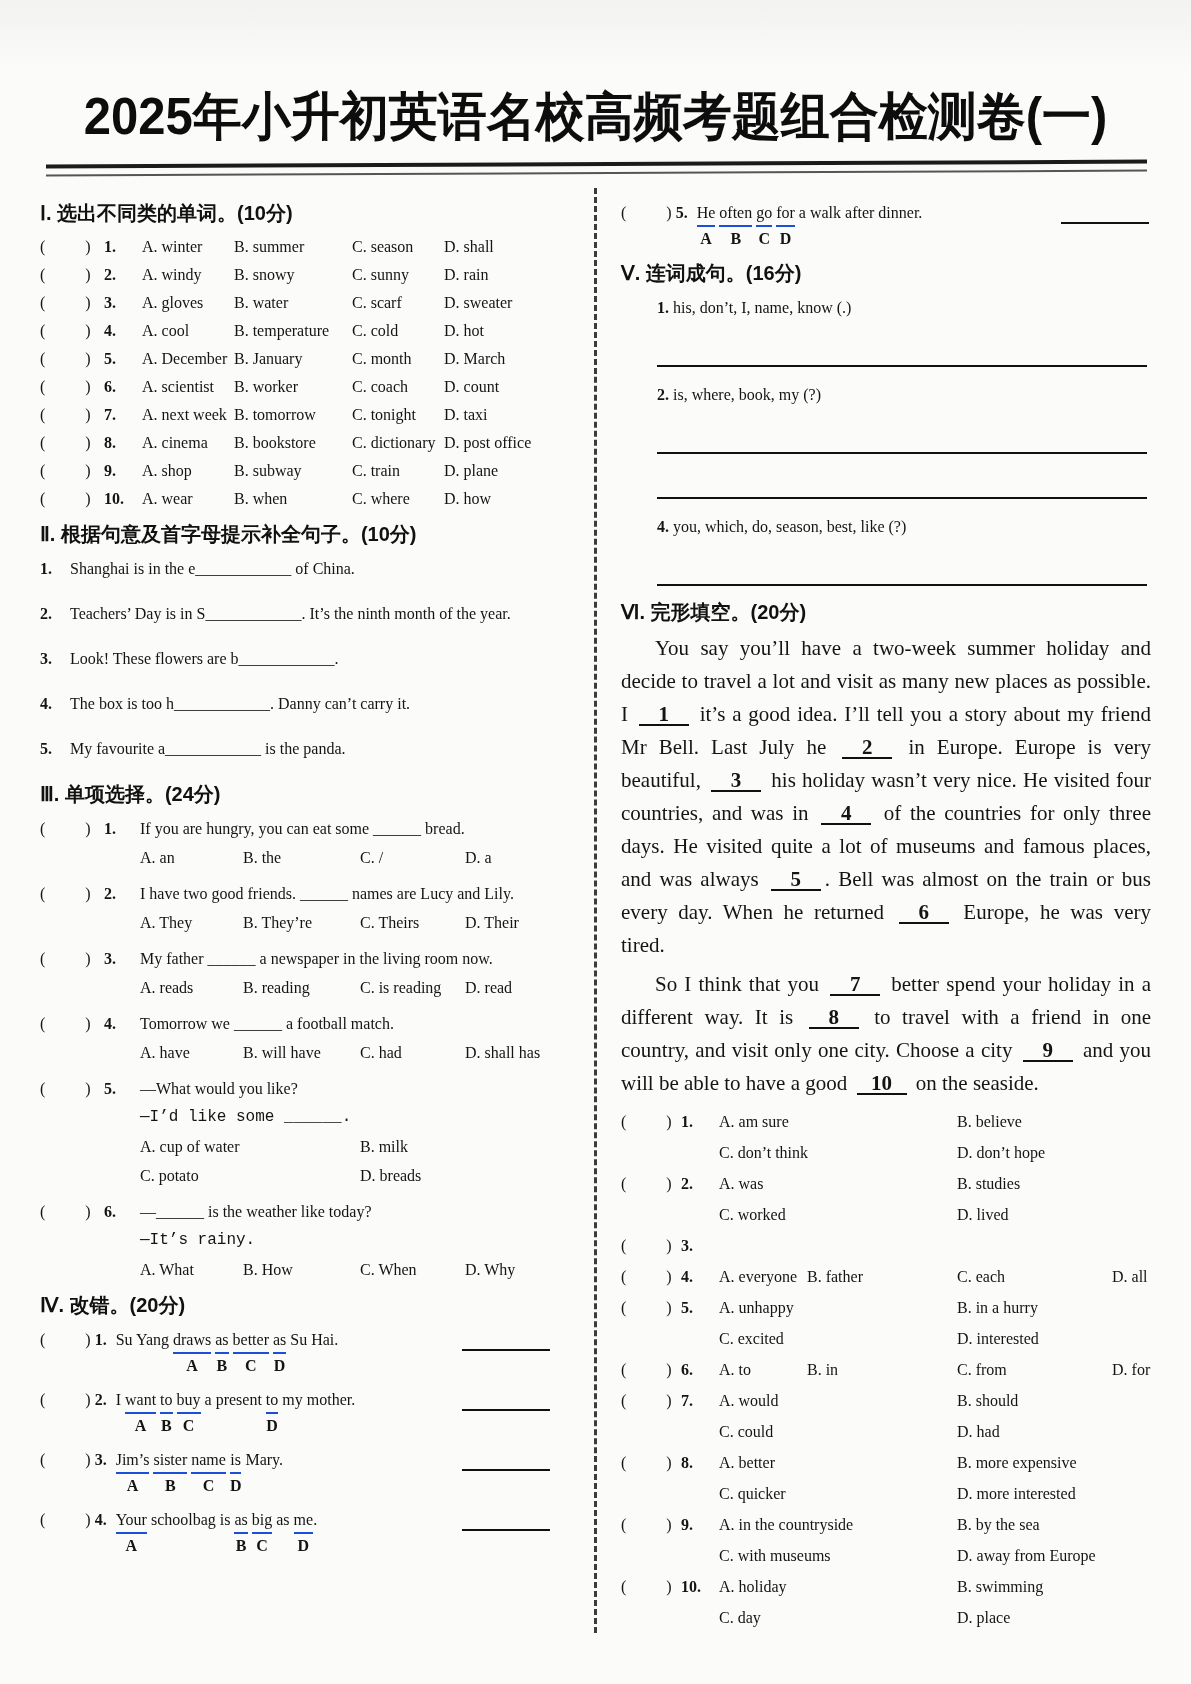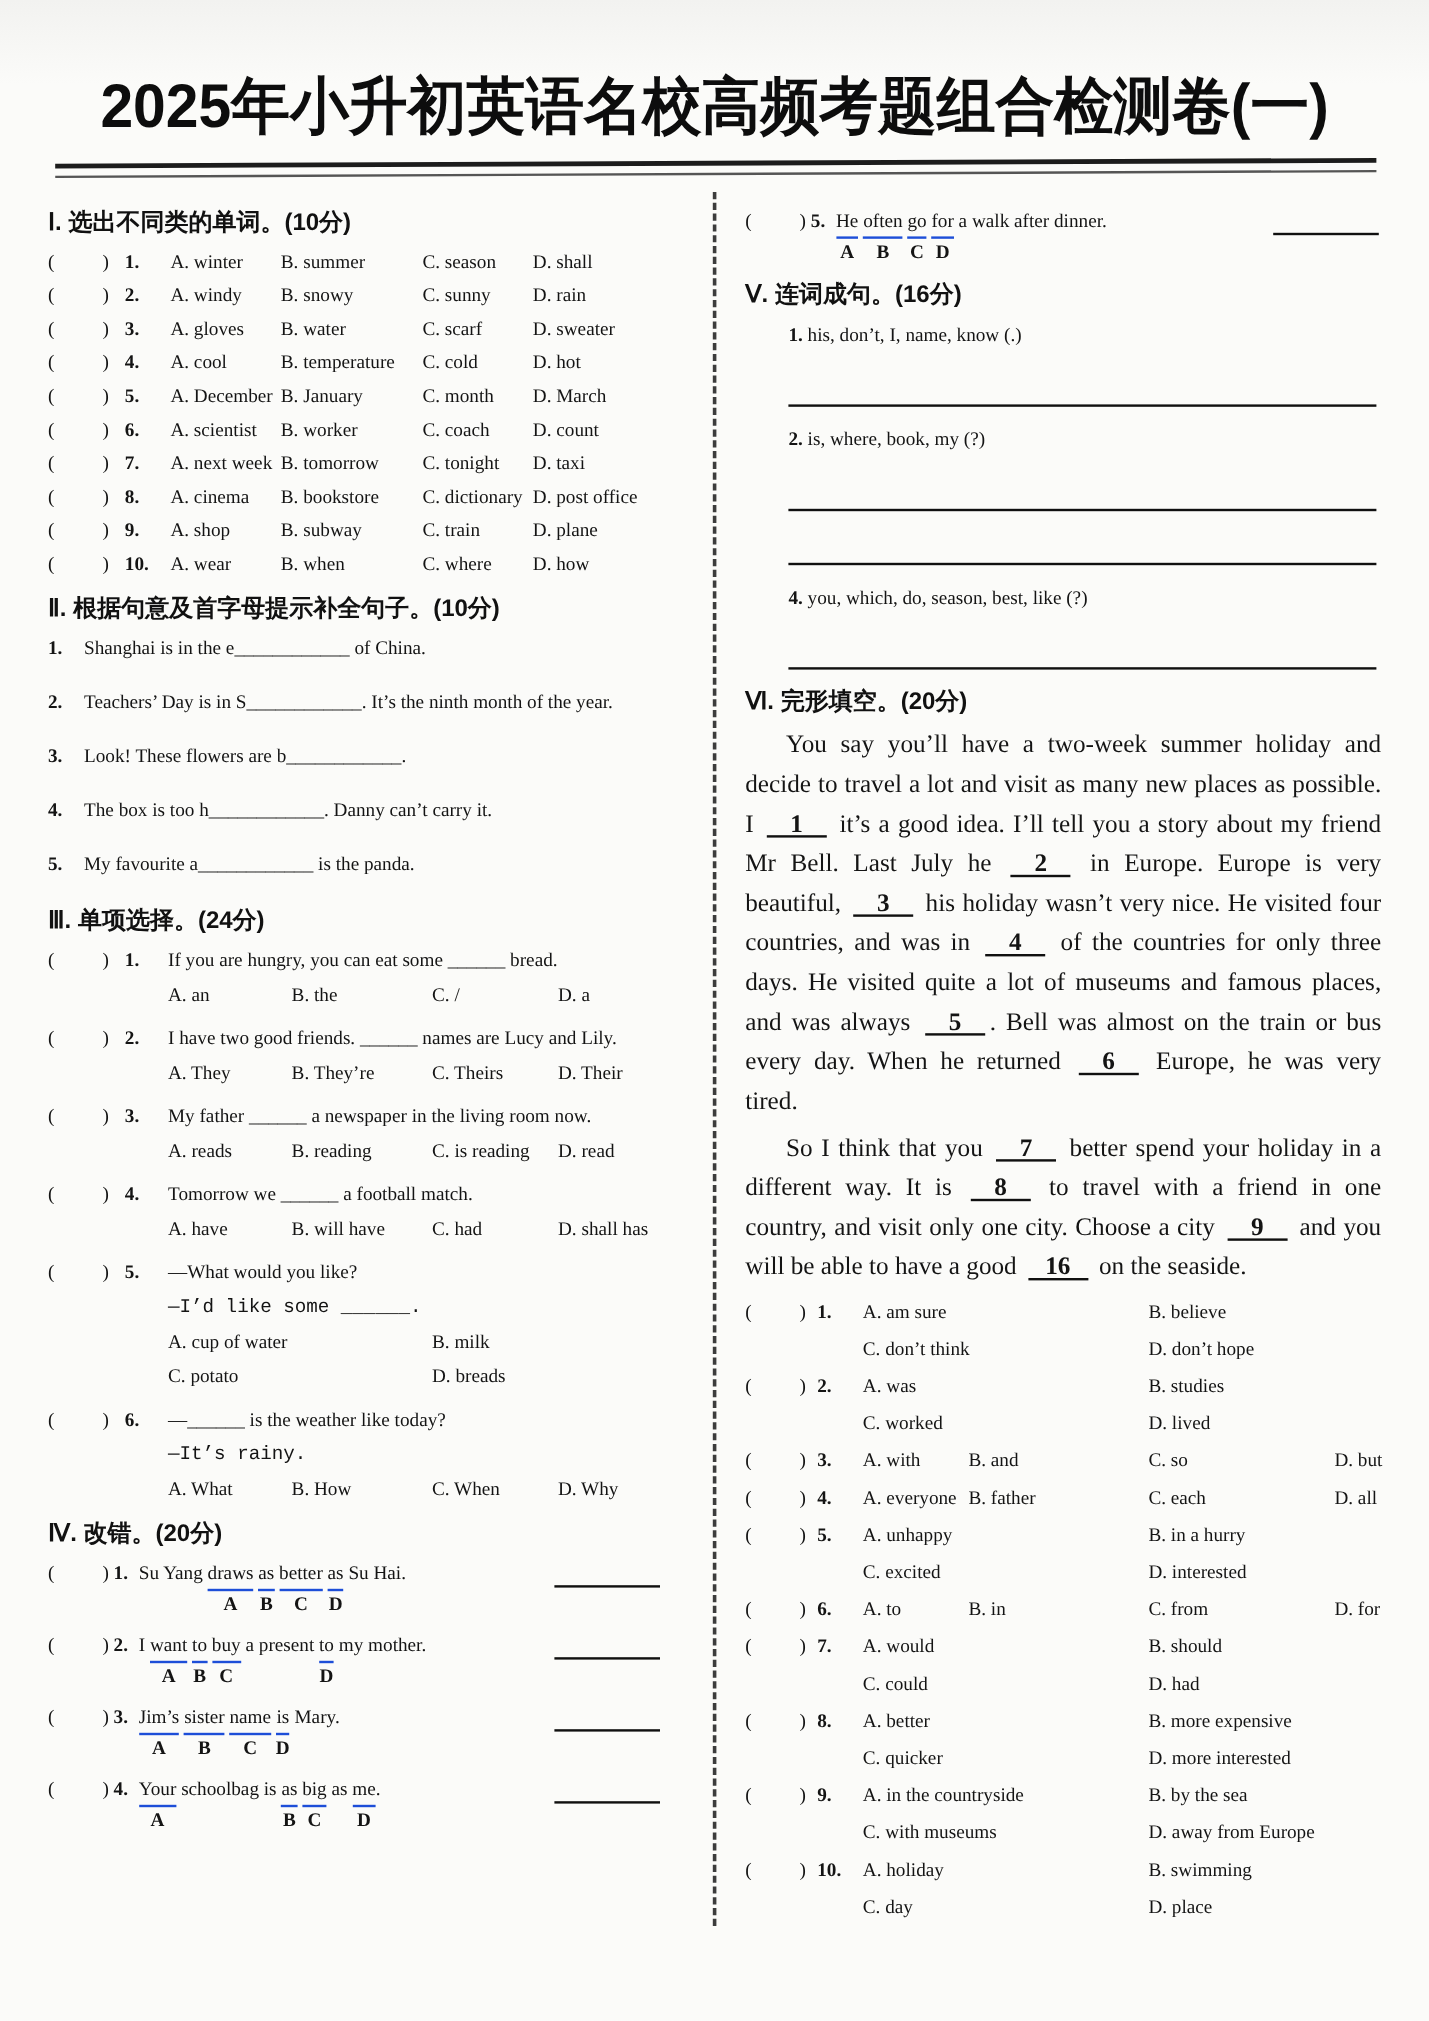--- a/index.html
+++ b/index.html
@@ -3,21 +3,21 @@
 <meta charset="utf-8">
 <style>
   html,body { margin:0; padding:0; }
   body {
     width:1191px; height:1684px;
     background:linear-gradient(#f2f2f0, #fbfbf9 70px);
     font-family:"Liberation Serif", serif;
     color:#141414;
     overflow:hidden;
   }
-  .page { padding-top:56px; }
+  .page { padding-top:84px; }
   h1.title {
     margin:0 30px 12px; text-align:center;
     font-family:"Liberation Sans", sans-serif;
     font-size:49px; font-weight:900; letter-spacing:0px; color:#0d0d0d;
     transform:scaleY(1.05);
   }
   .rule {
     margin:4px 44px 10px 46px; height:6px;
     border-top:4px solid #1c1c1c; border-bottom:2px solid #555;
     transform:rotate(-0.25deg);
@@ -378,21 +378,21 @@
             <div class="jtext">
               <b class="num">4.</b>
               <span>you, which, do, season, best, like (?)</span>
             </div>
             <div class="jline"></div>
           </div>
         </div>
 
       <h2 class="sec">Ⅵ. 完形填空。(20分)</h2>
       <p class="cloze">You say you’ll have a two-week summer holiday and decide to travel a lot and visit as many new places as possible. I <span class="bk">1</span> it’s a good idea. I’ll tell you a story about my friend Mr Bell. Last July he <span class="bk">2</span> in Europe. Europe is very beautiful, <span class="bk">3</span> his holiday wasn’t very nice. He visited four countries, and was in <span class="bk">4</span> of the countries for only three days. He visited quite a lot of museums and famous places, and was always <span class="bk">5</span>. Bell was almost on the train or bus every day. When he returned <span class="bk">6</span> Europe, he was very tired.</p>
-      <p class="cloze">So I think that you <span class="bk">7</span> better spend your holiday in a different way. It is <span class="bk">8</span> to travel with a friend in one country, and visit only one city. Choose a city <span class="bk">9</span> and you will be able to have a good <span class="bk">16</span> on the seaside.</p>
+      <p class="cloze">So I think that you <span class="bk">7</span> better spend your holiday in a different way. It is <span class="bk">8</span> to travel with a friend in one country, and visit only one city. Choose a city <span class="bk">9</span> and you will be able to have a good <span class="bk">10</span> on the seaside.</p>
 
       <div>
 
           <div class="cz-item">
             <span class="br">(          )</span>
             <b class="num">1.</b>
             <div class="cz-opts two">
               <span class="opt-cell">A. am sure</span>
               <span class="opt-cell">B. believe</span>
               <span class="opt-cell">C. don’t think</span>
@@ -407,26 +407,20 @@
               <span class="opt-cell">A. was</span>
               <span class="opt-cell">B. studies</span>
               <span class="opt-cell">C. worked</span>
               <span class="opt-cell">D. lived</span>
             </div>
           </div>
 
           <div class="cz-item">
             <span class="br">(          )</span>
             <b class="num">3.</b>
-            <div class="cz-opts four">
-              <span class="opt-cell">A. with</span>
-              <span class="opt-cell">B. and</span>
-              <span class="opt-cell">C. so</span>
-              <span class="opt-cell">D. but</span>
-            </div>
           </div>
 
           <div class="cz-item">
             <span class="br">(          )</span>
             <b class="num">4.</b>
             <div class="cz-opts four">
               <span class="opt-cell">A. everyone</span>
               <span class="opt-cell">B. father</span>
               <span class="opt-cell">C. each</span>
               <span class="opt-cell">D. all</span>

